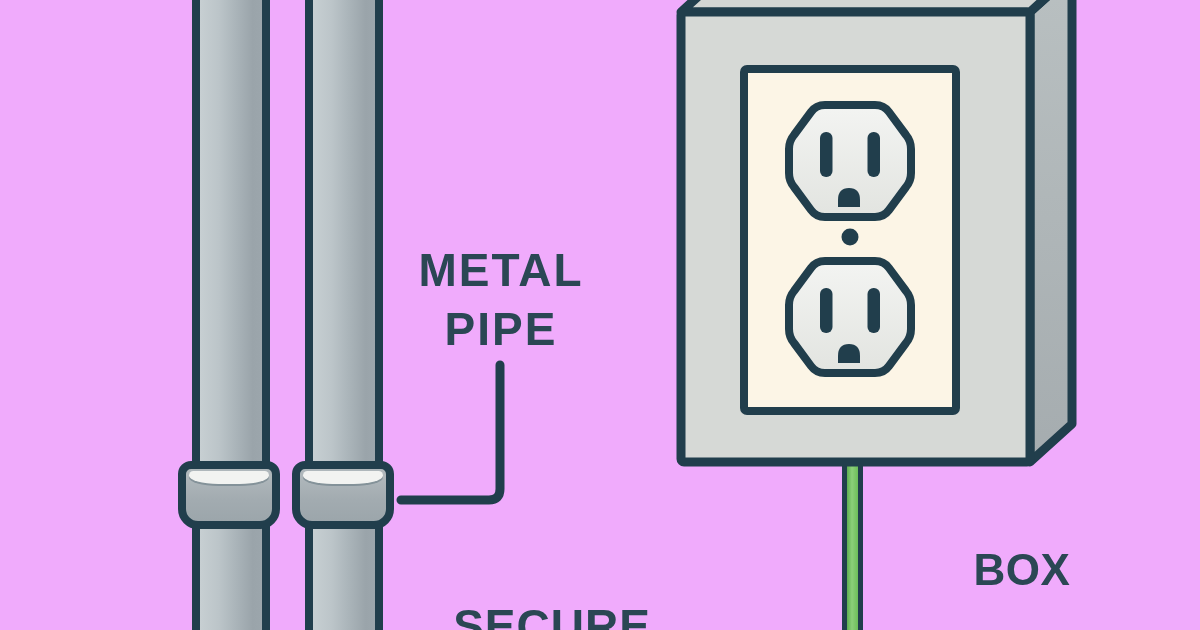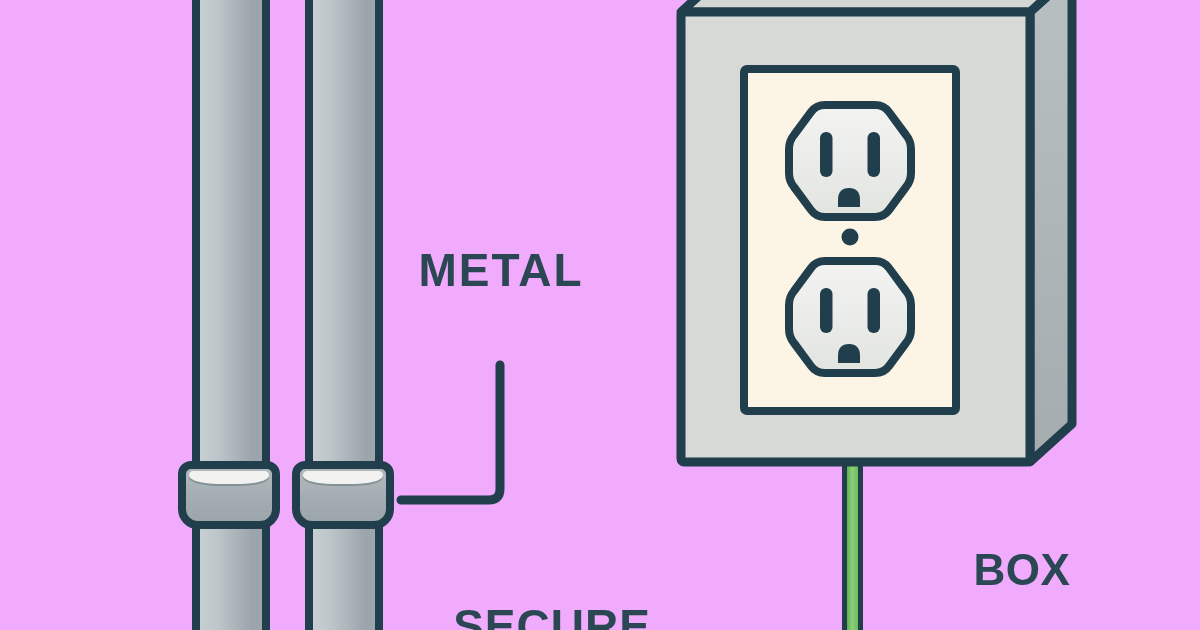--- a/index.html
+++ b/index.html
@@ -152,20 +152,21 @@
       <rect x="35" y="31" width="12.5" height="45" rx="6" fill="#213E4C"></rect>
       <rect x="82.5" y="31" width="12.5" height="45" rx="6" fill="#213E4C"></rect>
       <path d="M 53,106 L 75,106 L 75,99 Q 75,87 64,87 Q 53,87 53,99 Z" fill="#213E4C"></path>
     </g>
 
     <path d="M 500,365 L 500,489 Q 500,500 489,500 L 401,500" fill="none" stroke="#213E4C" stroke-width="9" stroke-linecap="round" stroke-linejoin="round"></path>
   </svg>
 
   <div class="label label-metal-pipe">
     <div>METAL</div>
+    <div>PIPE</div>
   </div>
 
   <div class="label label-secure">SECURE</div>
 
   <div class="label label-electrical-box">
     <div>BOX</div>
   </div>
 
 </div>
 

